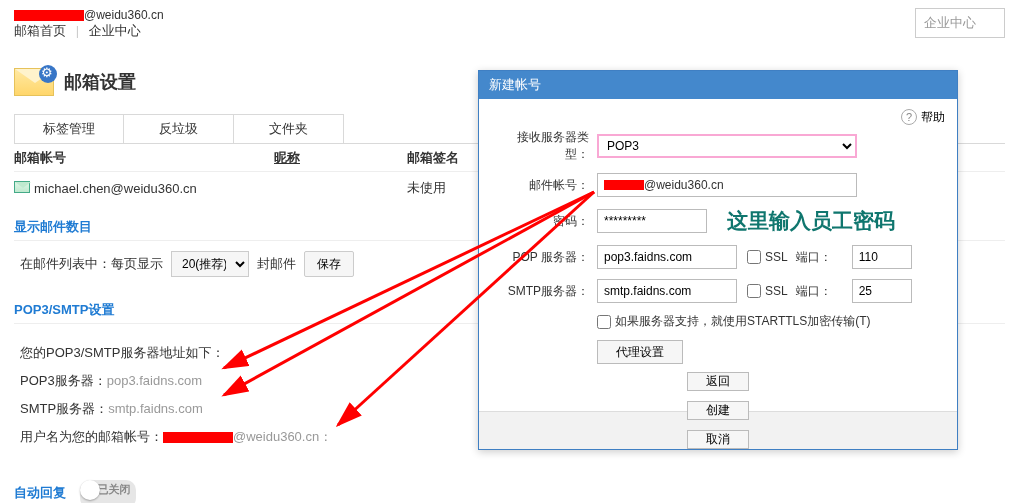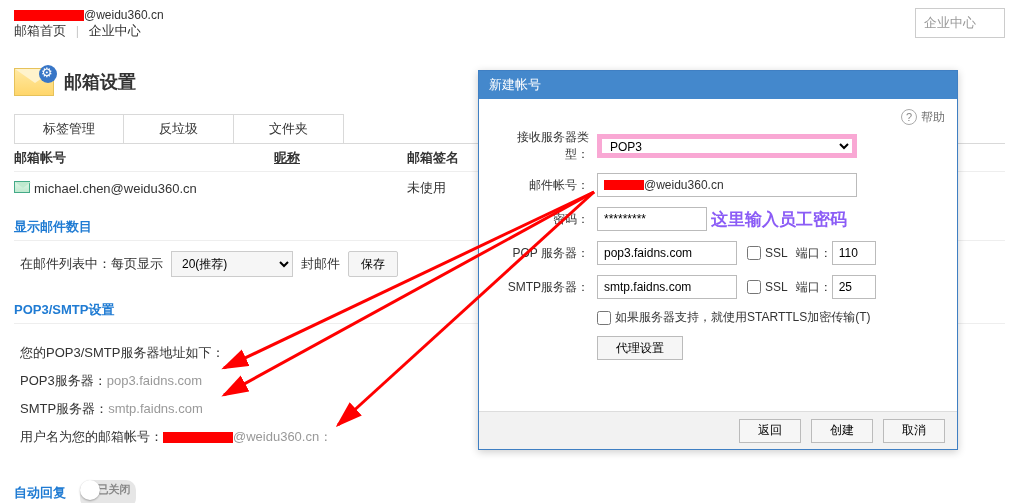--- a/index.html
+++ b/index.html
@@ -31,46 +31,46 @@
 .acct-col1 { width: 260px; }
 .acct-col2 { width: 133px; text-decoration: underline; }
 .acct-row { display: flex; height: 32px; align-items: center; font-size: 13px; }
 .mail-icon { display:inline-block; width:16px; height:12px; border:1px solid #4a8; background:linear-gradient(180deg,#dff6e8,#bfe9cf); position:relative; margin-right:4px; }
 .mail-icon::before{content:"";position:absolute;left:0;top:0;border-left:8px solid transparent;border-right:8px solid transparent;border-top:6px solid #bfe9cf;}
 
 .section-title { color: #1f7bd3; font-size: 13px; font-weight: bold; margin-top: 14px; border-bottom: 1px solid #eee; padding-bottom: 4px; }
 .section-body { padding: 10px 6px; font-size: 13px; }
 .row-flex { display: flex; align-items: center; gap: 8px; }
 
-select.dd { height: 26px; border: 1px solid #ccc; background:#f6f6f6; font-size:12px; padding:0 6px; width: 122px; }
+select.dd { height: 26px; border: 1px solid #ccc; background:#f6f6f6; font-size:12px; padding:0 6px; width: 78px; }
 .btn { height: 26px; border: 1px solid #ccc; background: #f6f6f6; padding: 0 12px; font-size: 12px; cursor: pointer; border-radius: 2px; }
 
 .smtp-line { margin: 10px 0; font-size: 13px; }
 .smtp-line .grey { color: #999; }
 
 .toggle { display:inline-block; width:56px; height:28px; background:#e6e6e6; border-radius:10px; position:relative; vertical-align:middle; }
 .toggle::after { content:""; width:20px; height:20px; background:#fff; border-radius:50%; position:absolute; left:0; top:0; box-shadow:0 1px 2px rgba(0,0,0,.3); }
 .toggle .lbl { position:absolute; right:6px; top:2px; font-size:11px; color:#888; }
 
 
 .dialog { position: absolute; left: 478px; top: 70px; width: 480px; height: 380px; background: #fff; border: 1px solid #3f7fc3; box-shadow: 0 2px 8px rgba(0,0,0,.2); }
 .dlg-title { background: #4488cc; color: #fff; height: 28px; line-height: 28px; padding: 0 10px; font-size: 13px; }
-.dlg-help { position:absolute; right:12px; top:38px; color:#737373; font-size:12px; }
+.dlg-help { position:absolute; right:12px; top:38px; color:#000000; font-size:12px; }
 .dlg-help::before { content:"?"; display:inline-block; width:14px; height:14px; border:1px solid #aaa; border-radius:50%; text-align:center; line-height:14px; margin-right:4px; font-size:11px; color:#888;}
 .dlg-body { padding: 30px 18px 10px 18px; }
 .dlg-row { display:flex; align-items:center; margin-bottom:10px; }
 .dlg-label { width:100px; text-align:right; color:#333; font-size:12px; padding-right:8px; }
 .dlg-input { height:24px; border:1px solid #bbb; padding:0 6px; font-size:12px; }
 .dlg-input.wide { width: 260px; }
 .dlg-input.mid { width: 140px; }
-.dlg-input.sm { width: 44px; }
-.dlg-select { height:24px; border:5px solid #f9a8d4; width:260px; font-size:12px; background:#fff; padding:0 4px; }
+.dlg-input.sm { width: 60px; margin-left: 20px; }
+.dlg-select { height:24px; border:2px solid #f9a8d4; width:260px; font-size:12px; background:#fff; padding:0 4px; }
 .chk { width:14px; height:14px; border:1px solid #888; margin:0 4px 0 10px; }
-.note-red { color:#8b5cf6; font-size:17px; font-weight:bold; margin-left:4px;}
-.dlg-footer { position:absolute; bottom:0; left:0; right:0; height:38px; background:#f2f2f2; border-top:1px solid #ddd; display:flex; align-items:center; justify-content:flex-end; gap:10px; padding:0 12px; }
+.note-red { color:#0f766e; font-size:21px; font-weight:bold; margin-left:20px;}
+.dlg-footer { position:absolute; bottom:0; left:0; right:0; height:38px; background:#f2f2f2; border-top:1px solid #ddd; display:flex; align-items:center; justify-content:flex-end; gap:10px; padding:0 12px;flex-direction:column; }
 .dlg-btn { height:24px; border:1px solid #bbb; background:#f6f6f6; padding:0 18px; font-size:12px; cursor:pointer; }
 
 
 .arrow-layer { position:absolute; left:0; top:0; pointer-events:none; }
 </style>
 </head>
 <body>
 
 <div class="top-bar">
   <div class="top-left">

